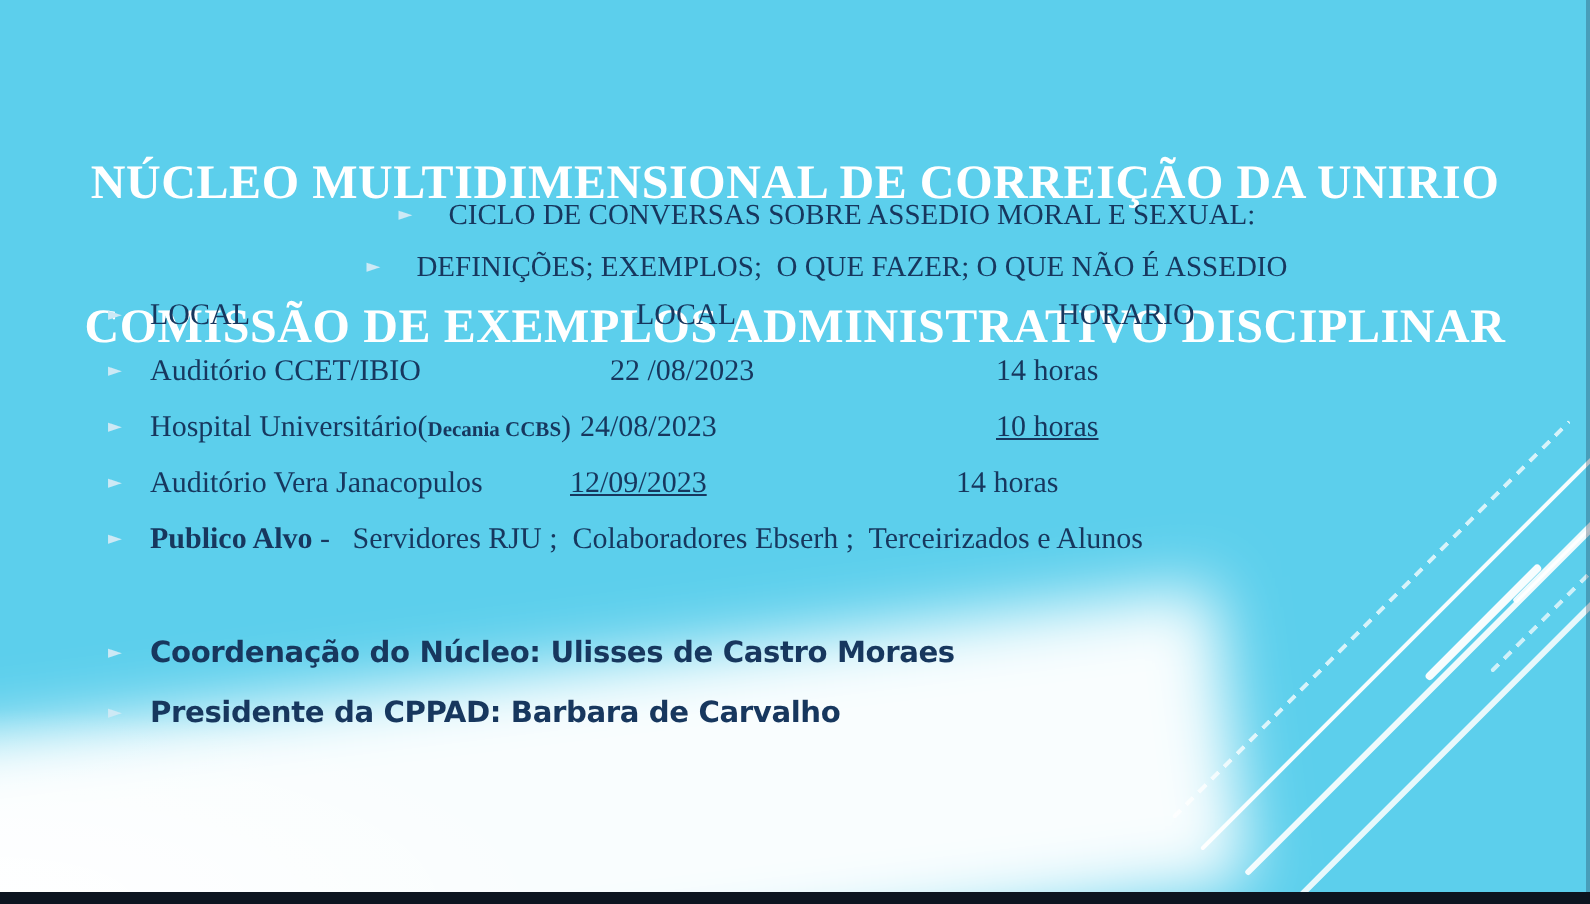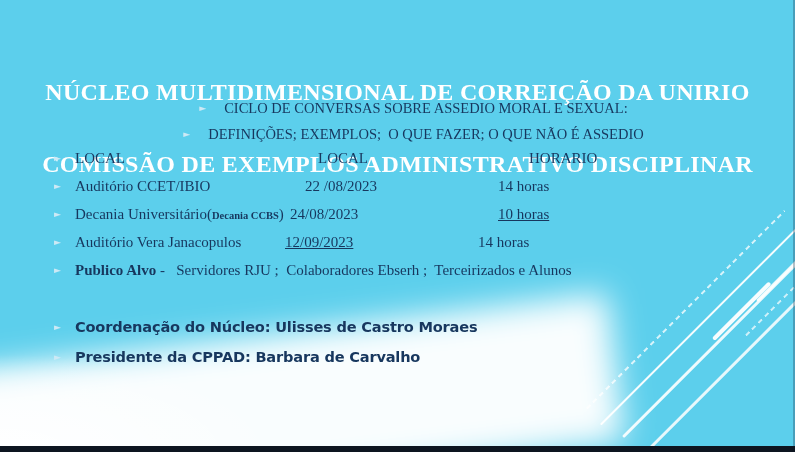--- a/index.html
+++ b/index.html
@@ -181,21 +181,21 @@
 
   <div class="row row-1">
     <span class="bullet">►</span>
     <span class="c1 txt">Auditório CCET/IBIO</span>
     <span class="c2 txt">22 /08/2023</span>
     <span class="c3 txt">14 horas</span>
   </div>
 
   <div class="row row-2">
     <span class="bullet">►</span>
-    <span class="c1"><span class="txt">Decania Universitário(</span><span class="small-caps txt">Decania CCBS</span><span class="txt">)</span></span>
+    <span class="c1"><span class="txt">Hospital Universitário(</span><span class="small-caps txt">Decania CCBS</span><span class="txt">)</span></span>
     <span class="c2 txt">24/08/2023</span>
     <span class="c3 txt">10 horas</span>
   </div>
 
   <div class="row row-3">
     <span class="bullet">►</span>
     <span class="c1 txt">Auditório Vera Janacopulos</span>
     <span class="c2 txt">12/09/2023</span>
     <span class="c3 txt">14 horas</span>
   </div>

